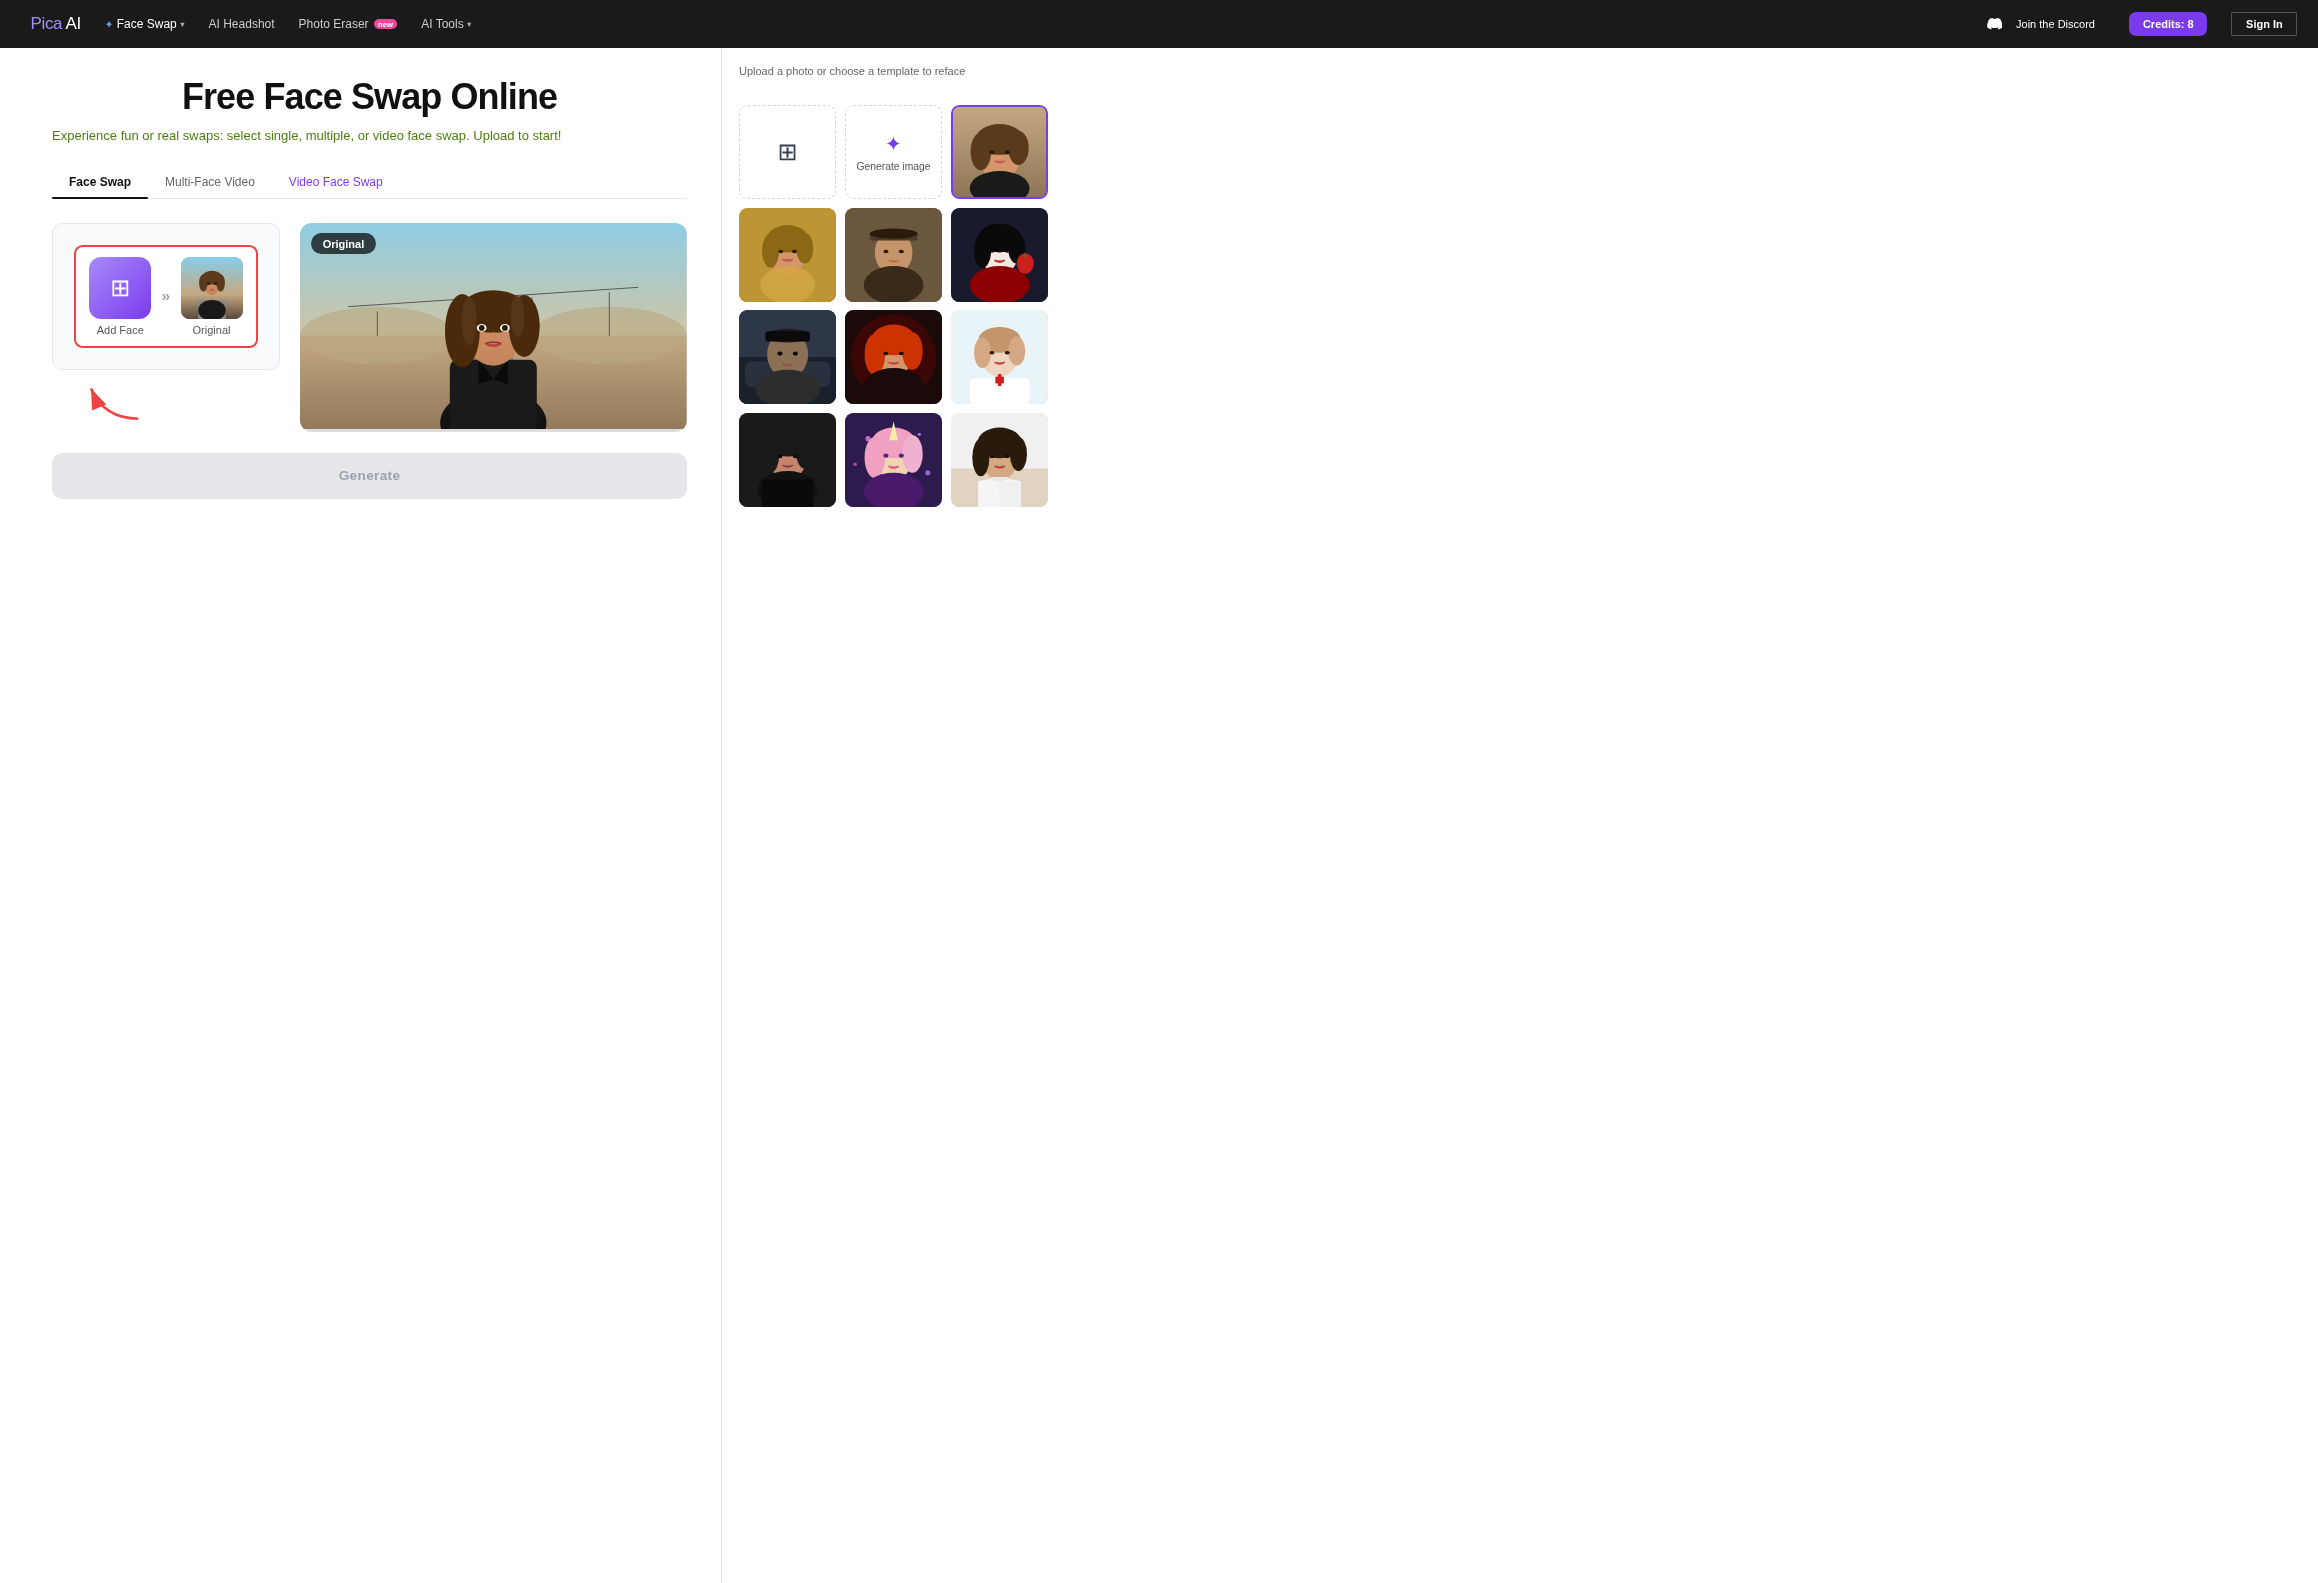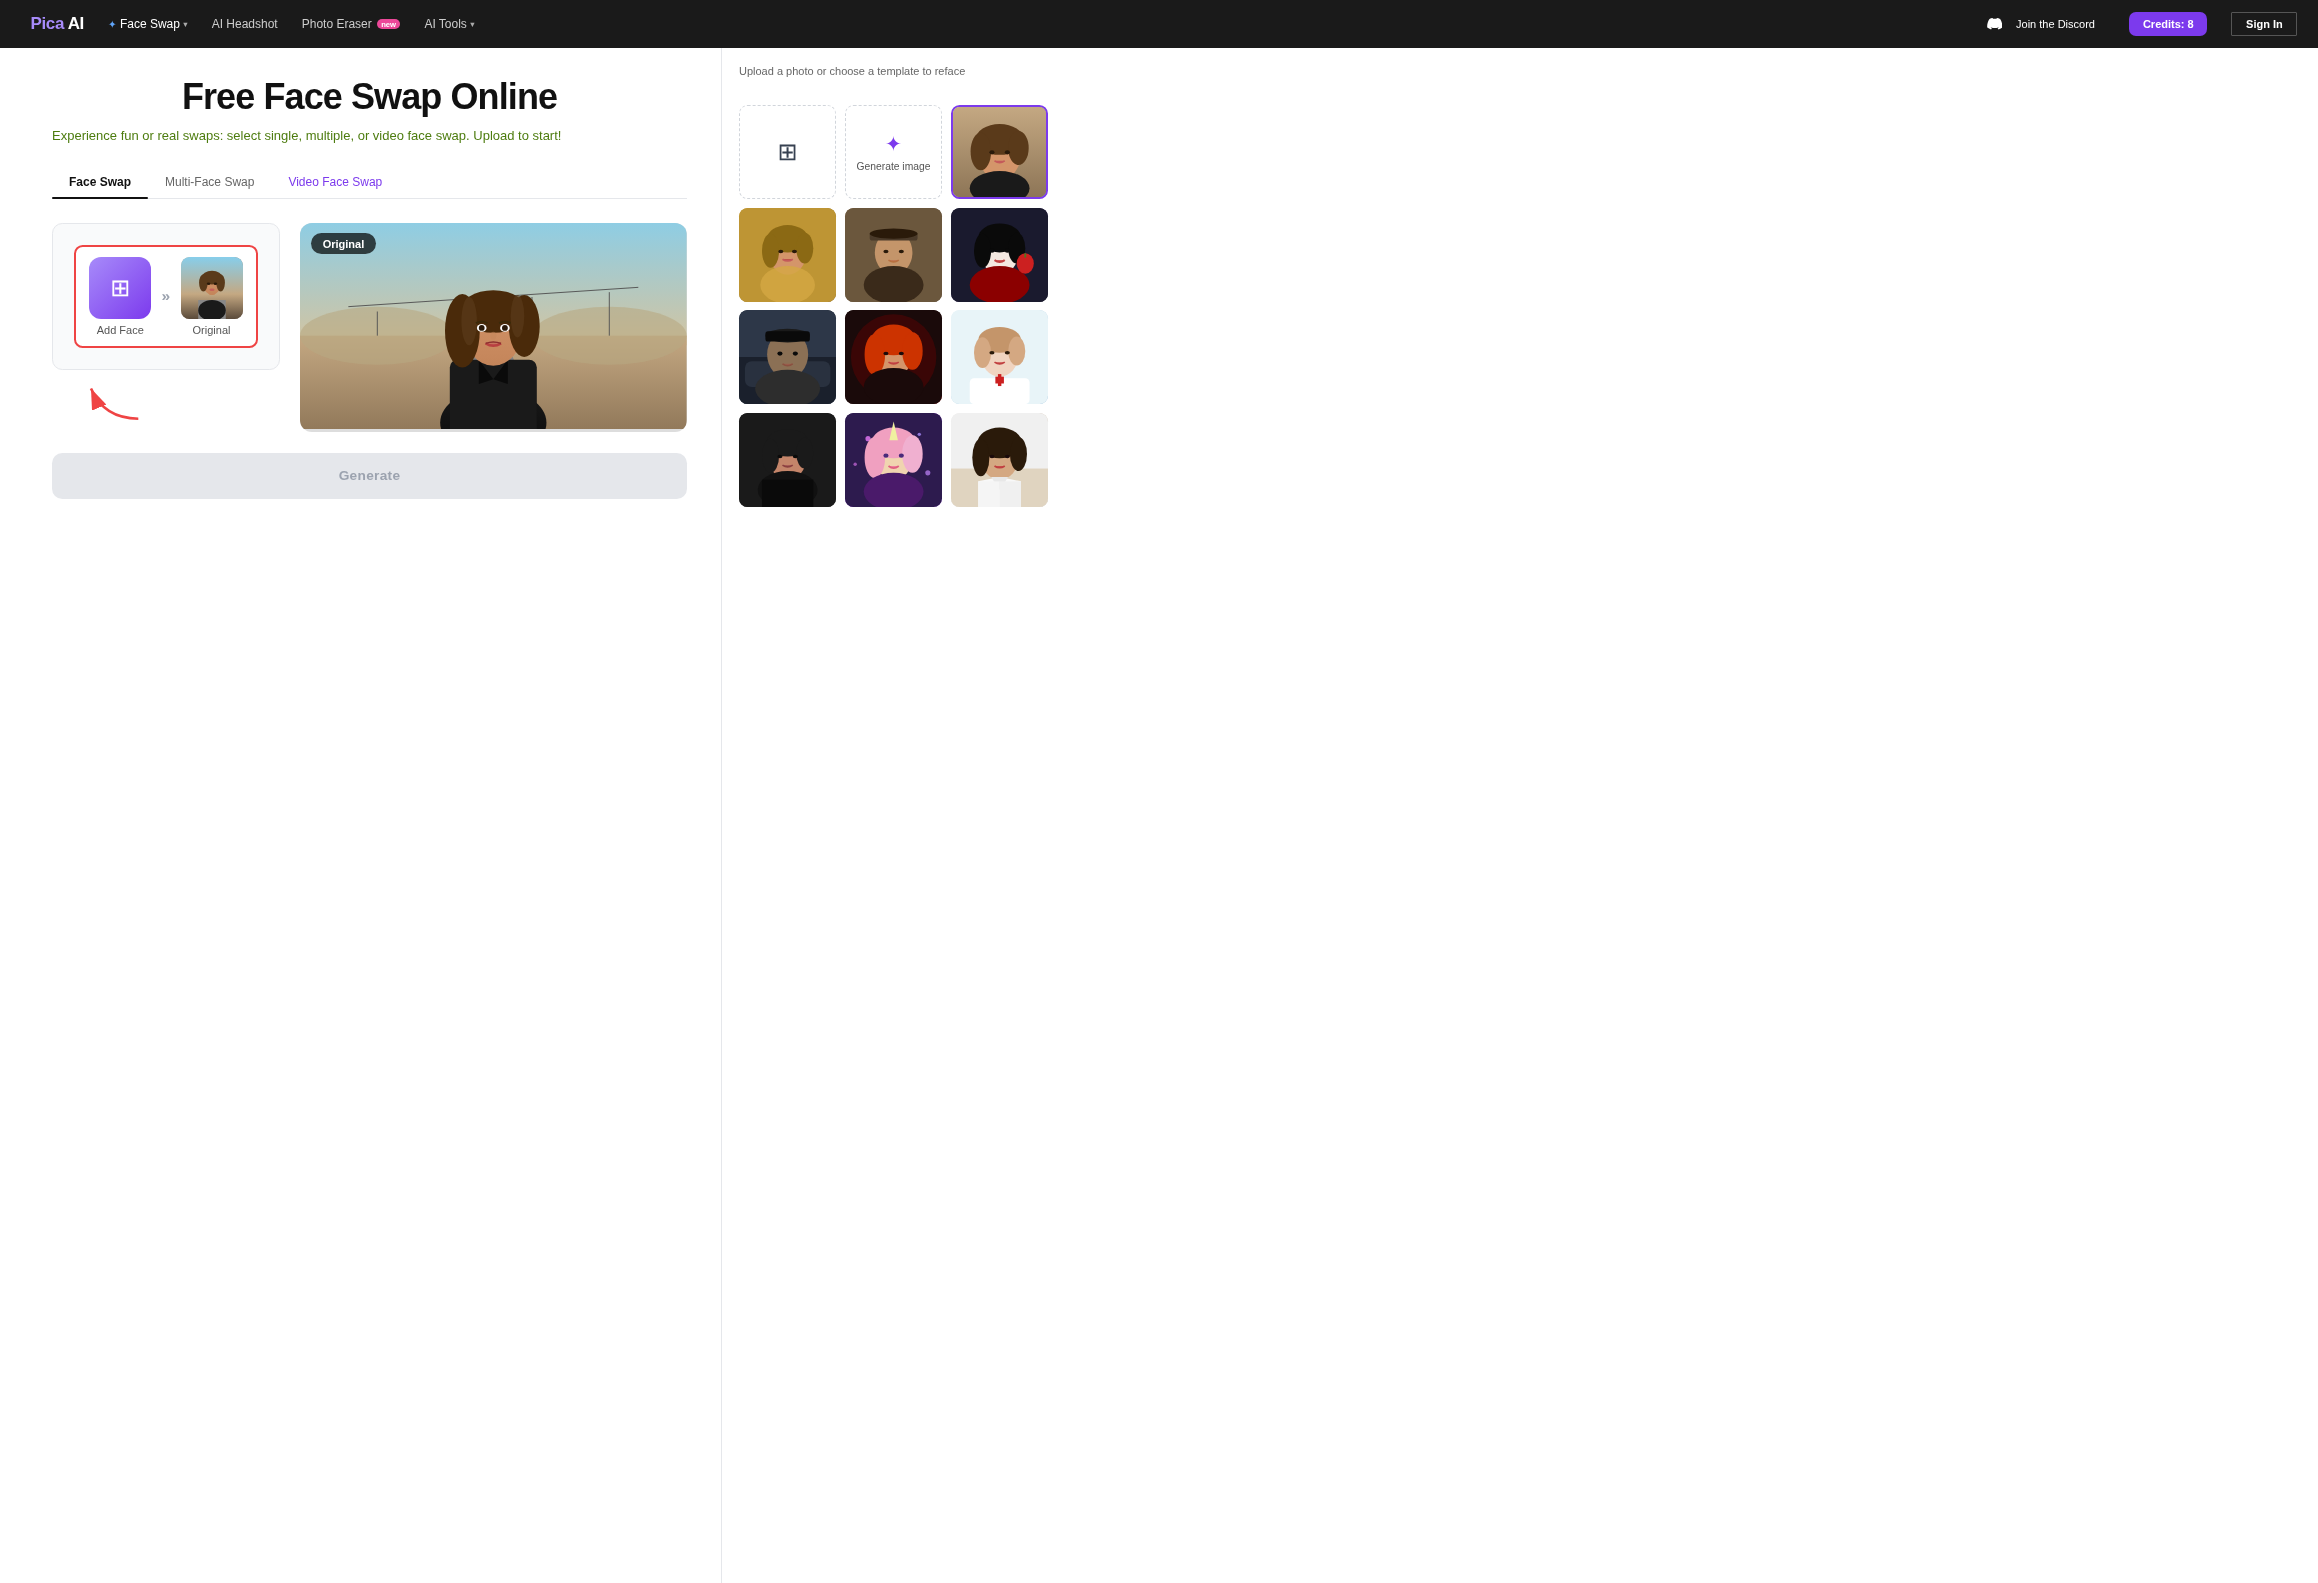--- a/index.html
+++ b/index.html
@@ -12,21 +12,21 @@
       display: flex;
       align-items: center;
       padding: 0 20.6px;
       gap: 24px;
       position: sticky;
       top: 0;
       z-index: 100;
     }
     .logo {
       font-size: 17px;
-      font-weight: 700;
+      font-weight: 400;
       color: #fff;
       letter-spacing: -0.4px;
       cursor: pointer;
       padding-left: 10px;
     }
     .logo span { color: #a78bfa; }
     .nav-link {
       color: #ccc;
       font-size: 12px;
       cursor: pointer;
@@ -410,21 +410,21 @@
 <div class="main-content">
 
   <div class="left-panel">
 
     <h1 class="page-title">Free Face Swap Online</h1>
     <p class="page-subtitle">Experience fun or real swaps: select single, multiple, or video face swap. Upload to start!</p>
 
     
     <div class="tabs">
       <div class="tab active">Face Swap</div>
-      <div class="tab">Multi-Face Swap</div>
+      <div class="tab">Multi-Face Video</div>
       <div class="tab video-tab">Video Face Swap</div>
     </div>
 
     
     <div class="swap-area">
 
       <div class="source-wrapper">
         <div class="source-box">
           <div class="face-selection-row">
 

